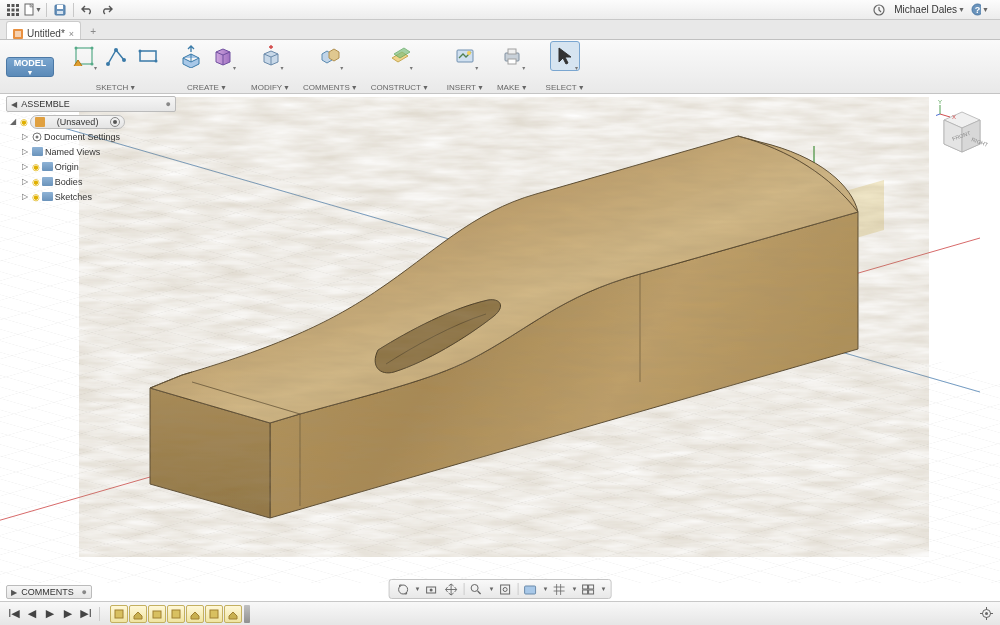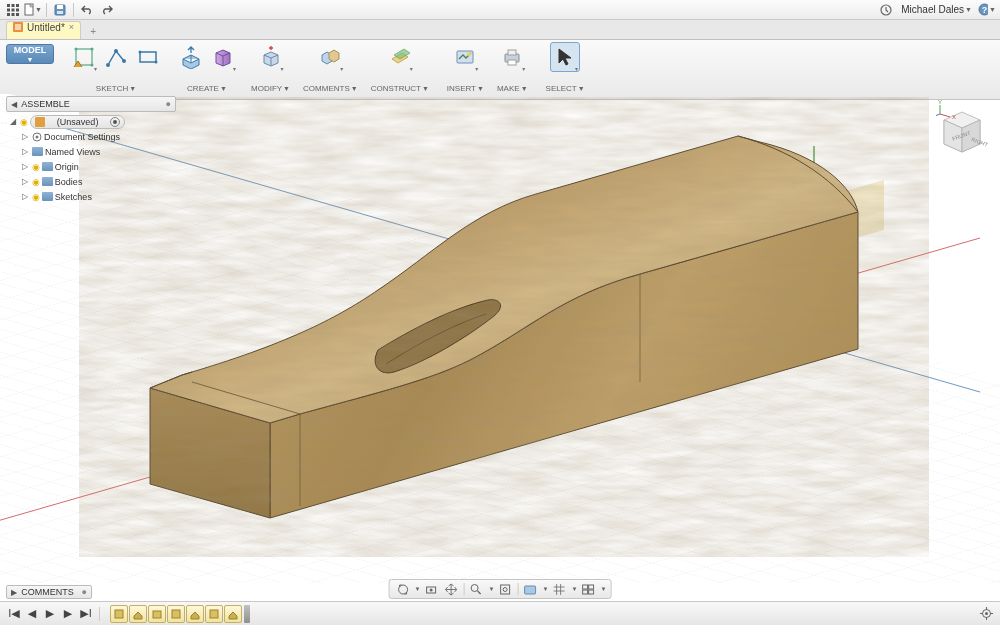--- a/index.html
+++ b/index.html
@@ -2,33 +2,33 @@
 <html><head>
 <meta charset="utf-8">
 <style>
   * { box-sizing: border-box; margin: 0; padding: 0; font-family: "Segoe UI", Arial, sans-serif; }
   html,body { width:1000px; height:625px; overflow:hidden; background:#ffffff; }
   body { position:relative; font-size:10px; color:#333; }
 
   
   .topbar { height:20px; background:linear-gradient(#fcfcfc,#ececec); border-bottom:1px solid #c8c8c8; display:flex; align-items:center; padding:0 4px; position:relative; }
   .topbar .left { display:flex; align-items:center; gap:2px; }
-  .topbar .right { position:absolute; right:4px; display:flex; align-items:center; gap:6px; }
+  .topbar .right { position:absolute; right:11px; display:flex; align-items:center; gap:6px; }
   .icon-btn { width:18px; height:18px; display:flex; align-items:center; justify-content:center; cursor:pointer; border-radius:2px; }
   .divider { width:1px; height:14px; background:#c8c8c8; margin:0 2px; }
   .caret { font-size:7px; color:#666; margin-left:1px; }
 
   
   .tabbar { height:20px; background:#e8e8e8; display:flex; align-items:flex-end; padding-left:6px; border-bottom:1px solid #c0c0c0; }
-  .tab { height:18px; background:#fef9c3; border:1px solid #ccc; border-bottom:none; border-radius:3px 3px 0 0; padding:0 6px; display:flex; align-items:flex-start; gap:4px; font-size:10px; color:#444; }
+  .tab { height:18px; background:#ffffff; border:1px solid #ccc; border-bottom:none; border-radius:3px 3px 0 0; padding:0 6px; display:flex; align-items:flex-end; gap:4px; font-size:10px; color:#444; }
   .tab .close { color:#888; font-size:9px; cursor:pointer; }
   .tab-add { width:16px; height:16px; margin-left:4px; display:flex; align-items:center; justify-content:center; color:#888; cursor:pointer; }
 
   
-  .toolbar { height:60px; background:linear-gradient(#fafafa,#e9e9e9); border-bottom:1px solid #c4c4c4; display:flex; align-items:flex-start; padding:0 4px; }
+  .toolbar { height:54px; background:linear-gradient(#fafafa,#e9e9e9); border-bottom:1px solid #c4c4c4; display:flex; align-items:center; padding:0 4px; }
   .workspace-btn { width:48px; margin:4px 6px 4px 2px; background:linear-gradient(#7aa6d0,#5b8ab8); border:1px solid #4b78a5; border-radius:3px; display:flex; align-items:center; justify-content:center; color:#fff; font-size:9px; font-weight:bold; flex-direction:column; gap:1px; cursor:pointer; }
   .tool-group { display:flex; flex-direction:column; align-items:center; padding:2px 4px; }
   .tool-icons { display:flex; gap:2px; flex:1; align-items:center; }
   .tool-icon { width:30px; height:30px; display:flex; align-items:center; justify-content:center; border:1px solid transparent; border-radius:3px; cursor:pointer; position:relative; }
   .tool-icon.sel { background:#d6e4f0; border-color:#7aa6d0; }
   .tool-label { font-size:8px; color:#666; margin-top:12px; display:flex; align-items:center; cursor:pointer; }
   .vsep { width:1px; background:#d4d4d4; margin:6px 2px; }
 
   
   .browser { position:absolute; left:6px; top:96px; width:170px; z-index:5; }

